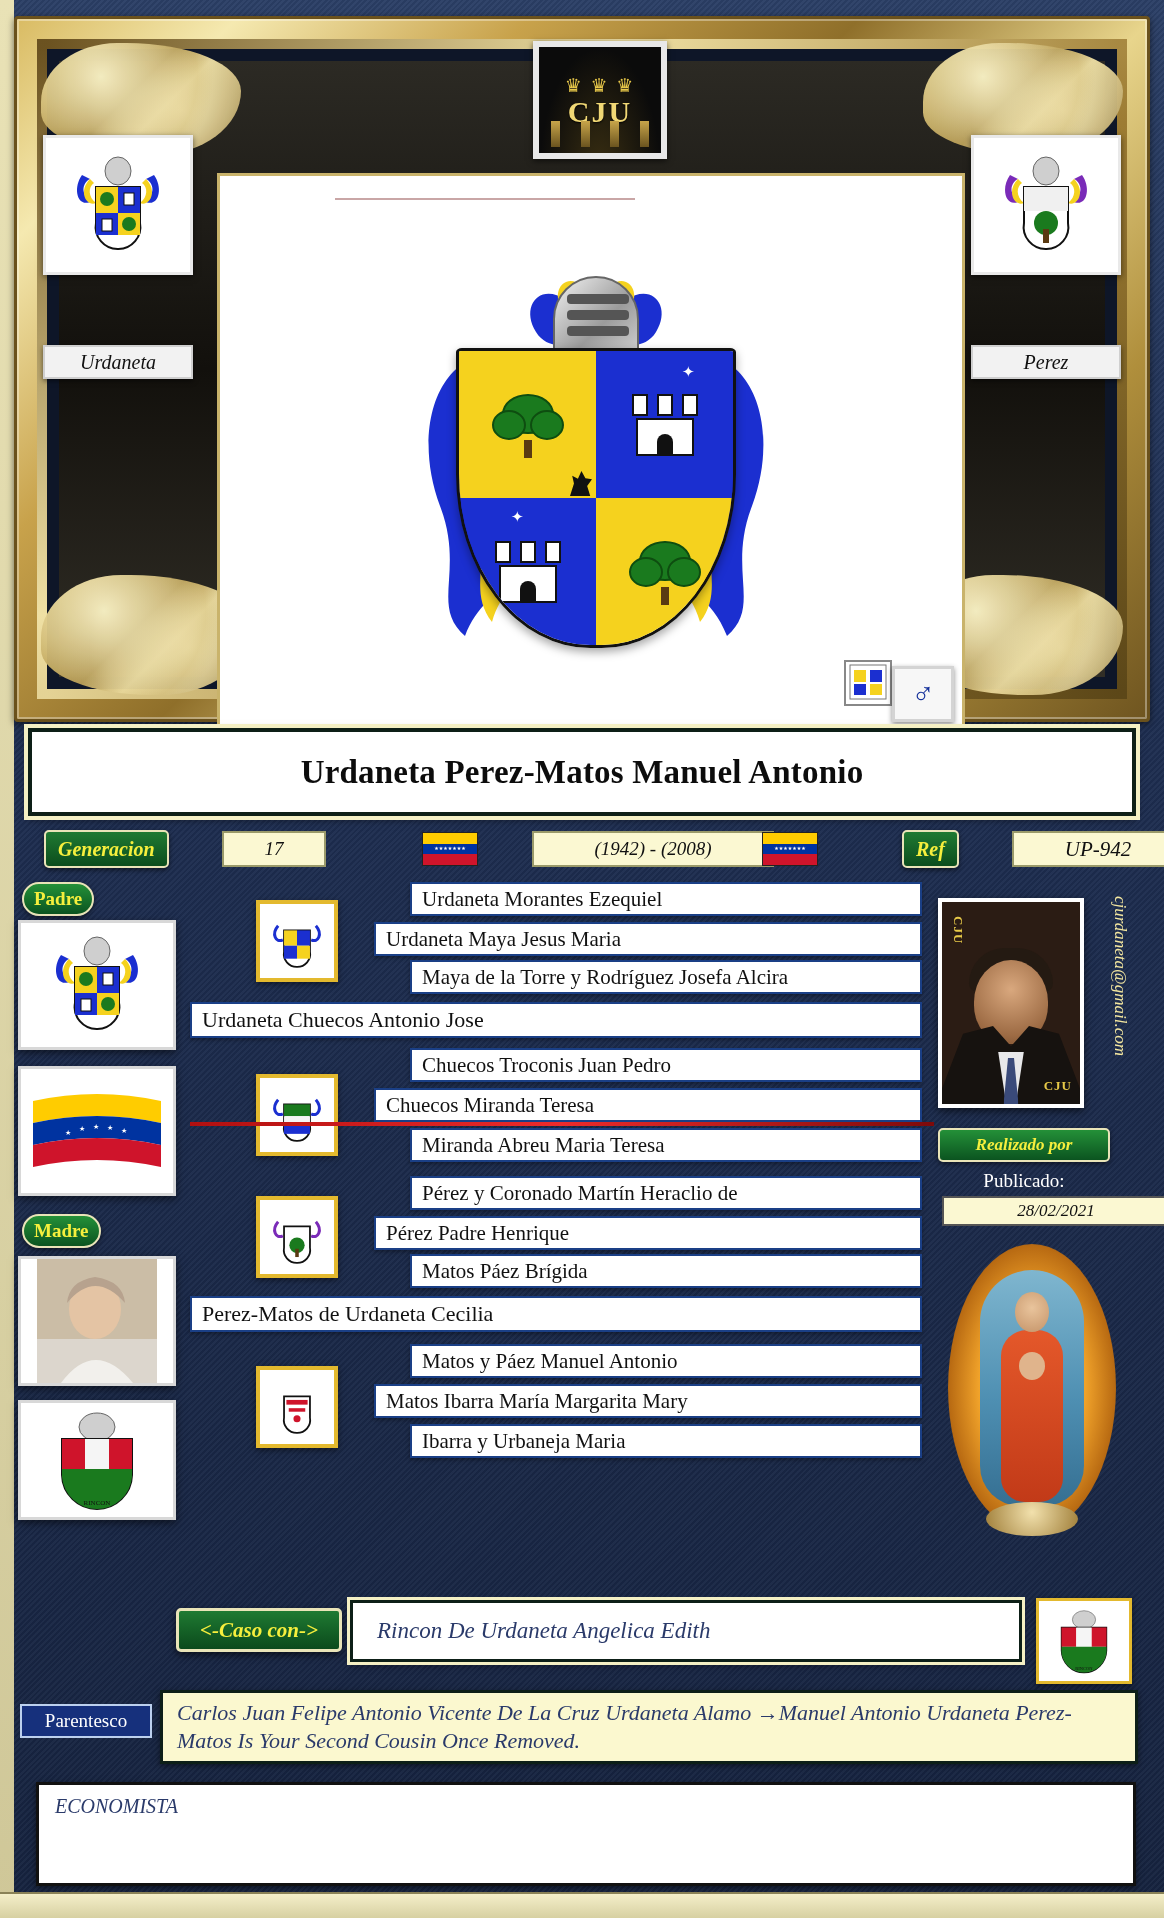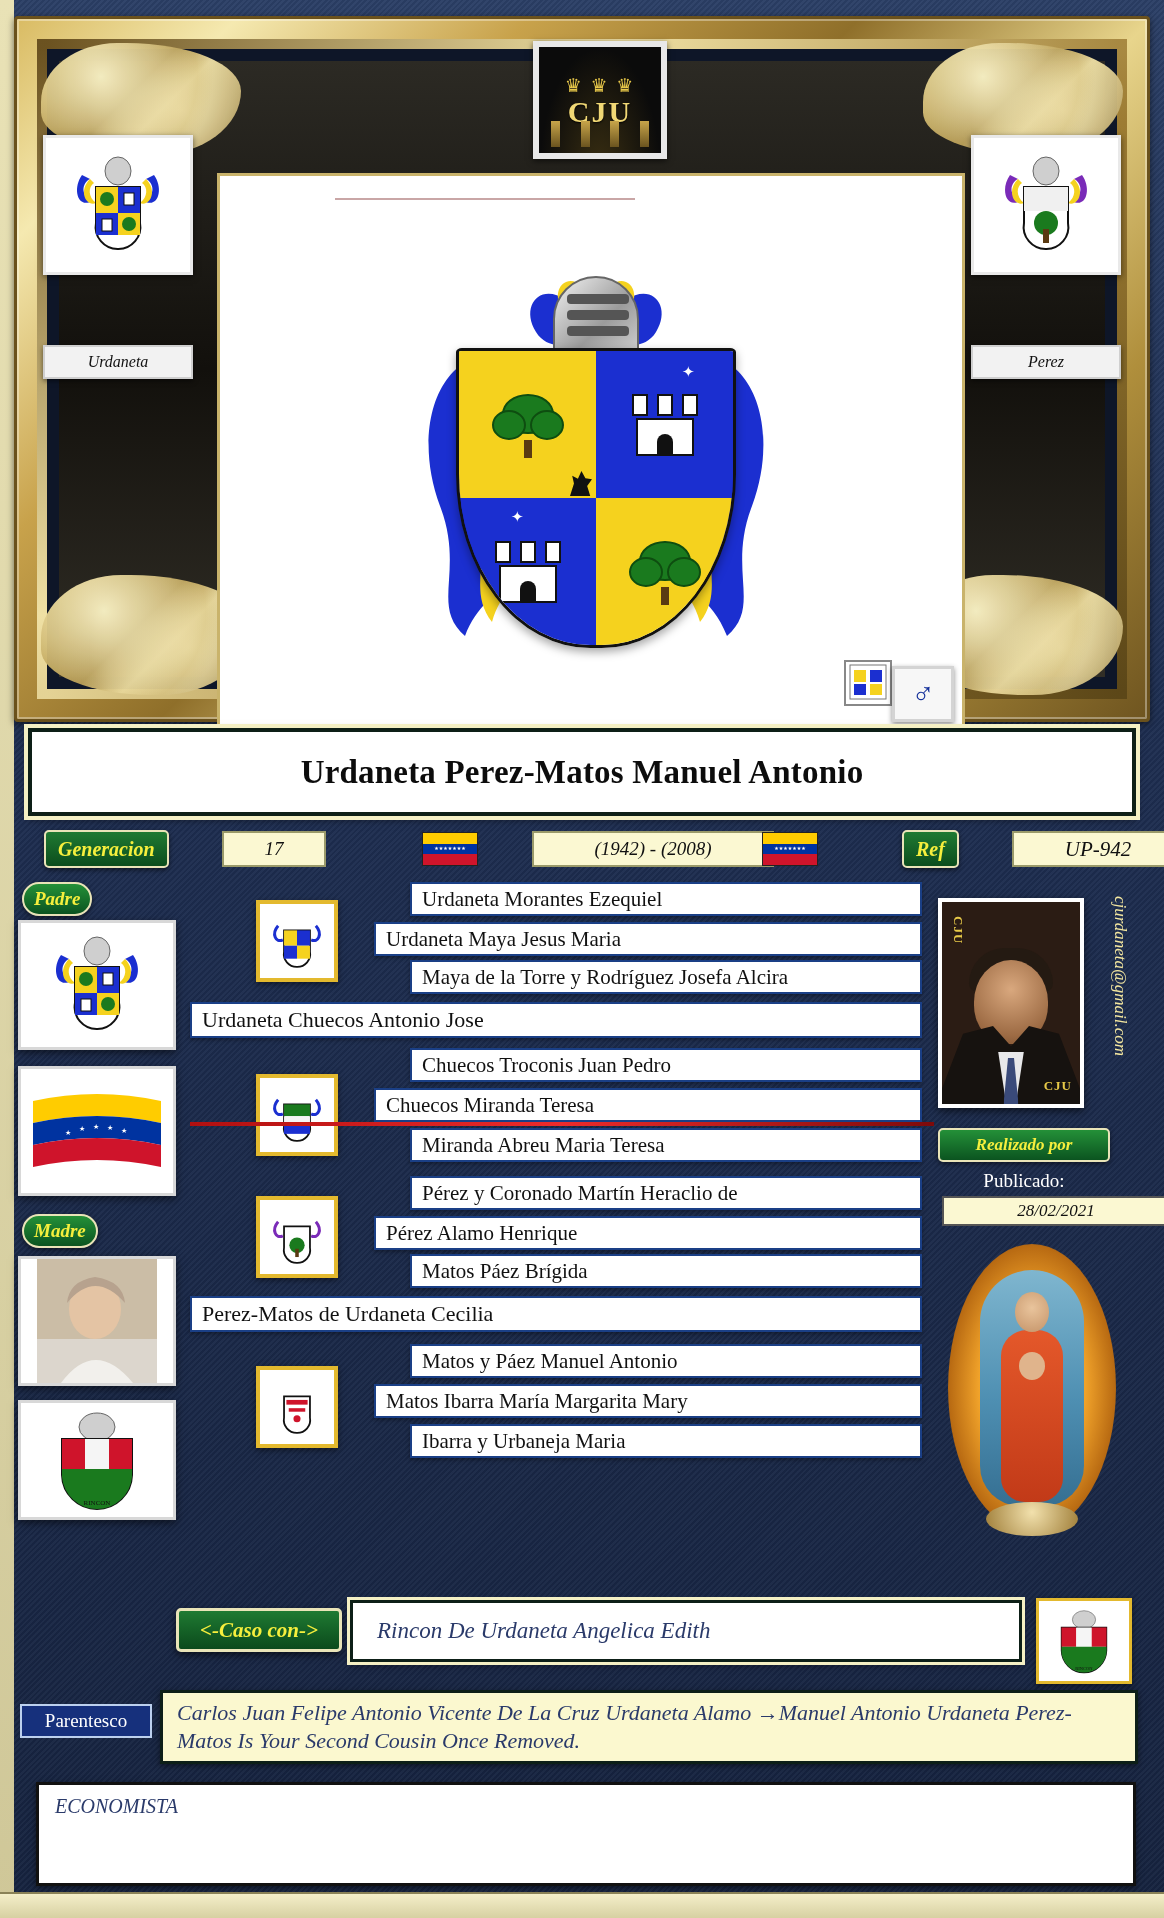--- a/index.html
+++ b/index.html
@@ -98,21 +98,21 @@
     background:#fff; border:3px solid #e9e9e9;
     box-shadow:0 2px 6px rgba(0,0,0,.55);
     display:flex; align-items:center; justify-content:center;
   }
   .side-shield.left { left:26px; top:116px; }
   .side-shield.right { right:26px; top:116px; }
   .side-label {
     position:absolute; width:150px; height:34px;
     background:#f2f2f2; border:2px solid #cfcfcf;
     display:flex; align-items:center; justify-content:center;
-    font-style:italic; font-size:16px; color:#111;
+    font-style:italic; font-size:20px; color:#111;
     box-shadow:0 2px 5px rgba(0,0,0,.5);
   }
   .side-label.left { left:26px; top:326px; }
   .side-label.right { right:26px; top:326px; }
   .quad { position:absolute; width:50%; height:50%; }
 
   
   .big-coa { position:absolute; left:150px; top:60px; width:452px; height:450px; }
   .big-coa .shield {
     position:absolute; left:86px; top:112px; width:280px; height:300px;
@@ -199,21 +199,21 @@
   .flag-a { left:400px; }
   .flag-b { left:740px; }
 
   
   .body-area { position:absolute; left:0; top:878px; width:1164px; height:760px; }
 
   .tag {
     position:absolute; height:34px; padding:4px 10px;
     background: linear-gradient(180deg,#249038,#0b5420);
     border:2px solid #e9e4b8; border-radius:17px;
-    color:#f6ef3d; font-size:19px; font-weight:bold; font-style:italic;
+    color:#f6ef3d; font-size:19px; font-weight:bold; 
     display:flex; align-items:center; justify-content:center;
     box-shadow:0 2px 5px rgba(0,0,0,.5);
   }
   .tag-padre { left:22px; top:4px; }
   .tag-madre { left:22px; top:336px; }
 
   .photo-box {
     position:absolute; background:#fff; border:3px solid #d8d8d8;
     box-shadow:0 3px 8px rgba(0,0,0,.55);
     display:flex; align-items:center; justify-content:center; overflow:hidden;
@@ -637,21 +637,21 @@
     <div class="small-coa-tile sc3">
       <svg width="62" height="66" viewBox="0 0 96 112">
         <path d="M26 38 h44 v36 a22 22 0 0 1 -22 26 a22 22 0 0 1 -22 -26 Z" fill="#fff" stroke="#111" stroke-width="3"></path>
         <circle cx="48" cy="70" r="13" fill="#1a7a1e"></circle>
         <rect x="45" y="76" width="6" height="14" fill="#5a3a12"></rect>
         <path d="M16 30 C4 44 12 60 24 54" stroke="#7a2bb8" stroke-width="5" fill="none"></path>
         <path d="M80 30 C92 44 84 60 72 54" stroke="#7a2bb8" stroke-width="5" fill="none"></path>
       </svg>
     </div>
     <div class="line-field lf-a" style="top:298px;">Pérez y Coronado Martín Heraclio de</div>
-    <div class="line-field lf-b" style="top:338px;">Pérez Alamo Henrique</div>
+    <div class="line-field lf-b" style="top:338px;">Pérez Padre Henrique</div>
     <div class="line-field lf-a" style="top:376px;">Matos Páez Brígida</div>
     <div class="line-field lf-main" style="top:418px;">Perez-Matos de Urdaneta Cecilia</div>
 
     <div class="small-coa-tile sc4">
       <svg width="62" height="66" viewBox="0 0 96 112">
         <path d="M26 38 h44 v36 a22 22 0 0 1 -22 26 a22 22 0 0 1 -22 -26 Z" fill="#fff" stroke="#111" stroke-width="3"></path>
         <path d="M30 44 h36 v8 h-36 Z" fill="#cf142b"></path>
         <path d="M34 58 h28 v6 h-28 Z" fill="#cf142b"></path>
         <circle cx="48" cy="76" r="6" fill="#cf142b"></circle>
       </svg>

